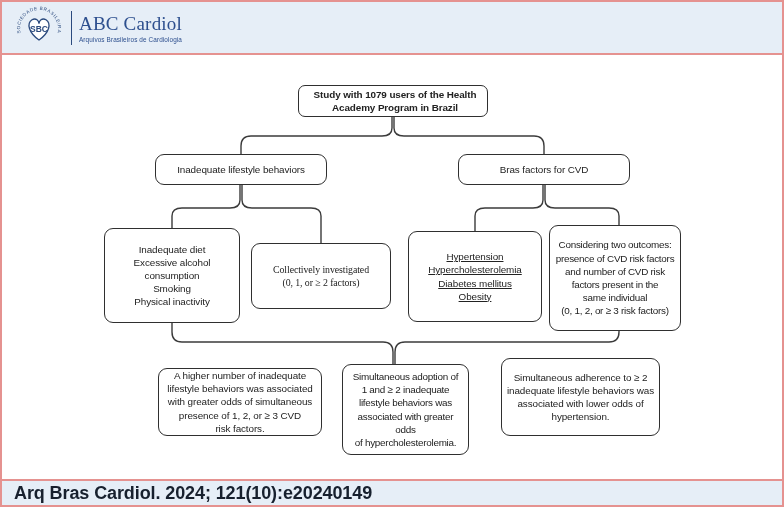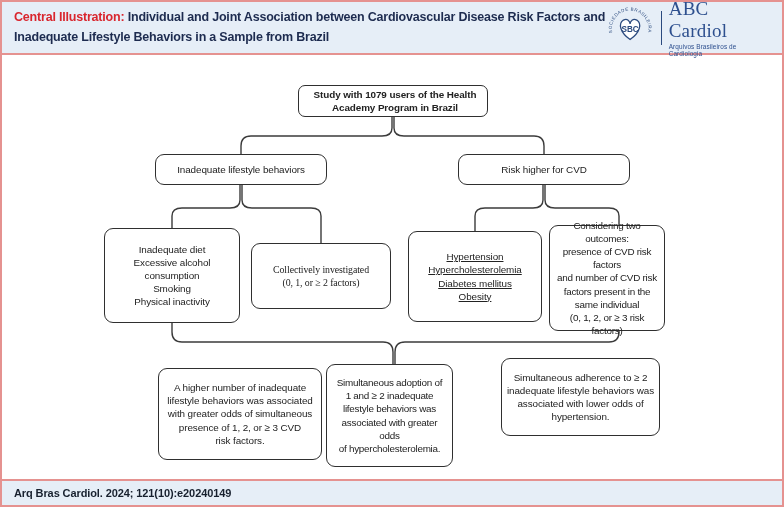--- a/index.html
+++ b/index.html
@@ -26,51 +26,49 @@
   .brand-divider { width:1px; height:34px; background:#2b4a7e; }
   .brand-text { color:#2d4f8e; }
   .brand-name { font-family:"Liberation Serif", serif; font-size:19px; letter-spacing:0.2px; }
   .brand-sub  { font-size:6.4px; margin-top:1px; letter-spacing:0.1px; }
   
   .ftr {
     position:absolute; left:0; right:0; bottom:0; height:26px;
     background:#e6eef7; border-top:2px solid #e59290;
     display:flex; align-items:center; padding:0 12px;
   }
-  .ftr-text { font-size:11px; font-weight:bold; color:#17202e; letter-spacing:-0.1px; }
+  .ftr-text { font-size:18px; font-weight:bold; color:#17202e; letter-spacing:-0.1px; }
   
   .links { position:absolute; left:0; top:0; width:784px; height:507px; pointer-events:none; }
   .node {
     position:absolute; background:#fff;
     border:1.5px solid #2f2f2f; border-radius:9px;
     display:flex; align-items:center; justify-content:center;
     text-align:center; color:#222;
     font-size:9.9px; line-height:1.33; letter-spacing:-0.1px;
     white-space:pre-line; padding:2px 4px;
   }
   .node.bold { font-weight:bold; border-radius:7px;padding-left:8px; }
   .n-study      { left:296px; top:83px;  width:190px; height:32px; }
   .n-lifestyle  { left:153px; top:152px; width:172px; height:31px; }
   .n-risk       { left:456px; top:152px; width:172px; height:31px; }
   .n-behaviors  { left:102px; top:226px; width:136px; height:95px; }
   .n-collective { left:249px; top:241px; width:140px; height:66px;font-family:Liberation Serif, serif; }
   .n-risklist   { left:406px; top:229px; width:134px; height:91px;text-decoration:underline; }
-  .n-outcomes   { left:547px; top:223px; width:116px; height:106px; letter-spacing:-0.25px; }
-  .n-finding1   { left:156px; top:366px; width:164px; height:92px; }
-  .n-finding2   { left:324px; top:362px; width:127px; height:103px; letter-spacing:-0.25px; }
+  .n-outcomes   { left:547px; top:223px; width:132px; height:106px; letter-spacing:-0.25px; }
+  .n-finding1   { left:156px; top:366px; width:164px; height:68px; }
+  .n-finding2   { left:340px; top:362px; width:127px; height:91px; letter-spacing:-0.25px; }
   .n-finding3   { left:463px; top:356px; width:159px; height:78px;margin-left:36px; }
 </style>
 </head>
 <body>
 
 <div class="page">
 
   <div class="hdr">
-    <div class="hdr-title"><span class="lbl">Central Illustration:</span><span class="rest"> Individual and Joint Association between Cardiovascular Disease Risk Factors and
-Inadequate Lifestyle Behaviors in a Sample from Brazil</span></div>
 
     <div class="brand">
       <svg width="50" height="50" viewBox="0 0 50 50">
         <defs>
           <path id="ringPath" d="M 7,32 A 19,19 0 1 1 43,32" fill="none"></path>
         </defs>
         <text font-size="4.6" fill="#2b4a7e" font-family="Liberation Sans, sans-serif" letter-spacing="0.6">
           <textPath href="#ringPath" startOffset="2">SOCIEDADE BRASILEIRA DE CARDIOLOGIA</textPath>
         </text>
         <path d="M25 37 C 14.5 29.5, 12.5 20.5, 18 16.8 C 22 14.4, 25 18, 25 20.8 C 25 18, 28 14.4, 32 16.8 C 37.5 20.5, 35.5 29.5, 25 37 Z" fill="#ffffff" stroke="#2b4a7e" stroke-width="1.3"></path>
@@ -92,21 +90,21 @@
       <path d="M319,241 V214 Q319,206 309,206 H250 Q240,206 240,198 V183"></path>
       <path d="M473,229 V214 Q473,206 483,206 H531 Q541,206 541,198 V183"></path>
       <path d="M617,223 V214 Q617,206 607,206 H553 Q543,206 543,198 V183"></path>
       <path d="M170,321 V330 Q170,340 180,340 H381 Q391,340 391,350 V362"></path>
       <path d="M617,329 V330 Q617,340 607,340 H403 Q393,340 393,350 V362"></path>
     </svg>
 
     <div class="node bold n-study">Study with 1079 users of the Health
 Academy Program in Brazil</div>
     <div class="node n-lifestyle">Inadequate lifestyle behaviors</div>
-    <div class="node n-risk">Risk higher for CVD</div>
+    <div class="node n-risk">Bras factors for CVD</div>
     <div class="node n-behaviors">Inadequate diet
 Excessive alcohol
 consumption
 Smoking
 Physical inactivity</div>
     <div class="node n-collective">Collectively investigated
 (0, 1, or ≥ 2 factors)</div>
     <div class="node n-risklist">Hypertension
 Hypercholesterolemia
 Diabetes mellitus

